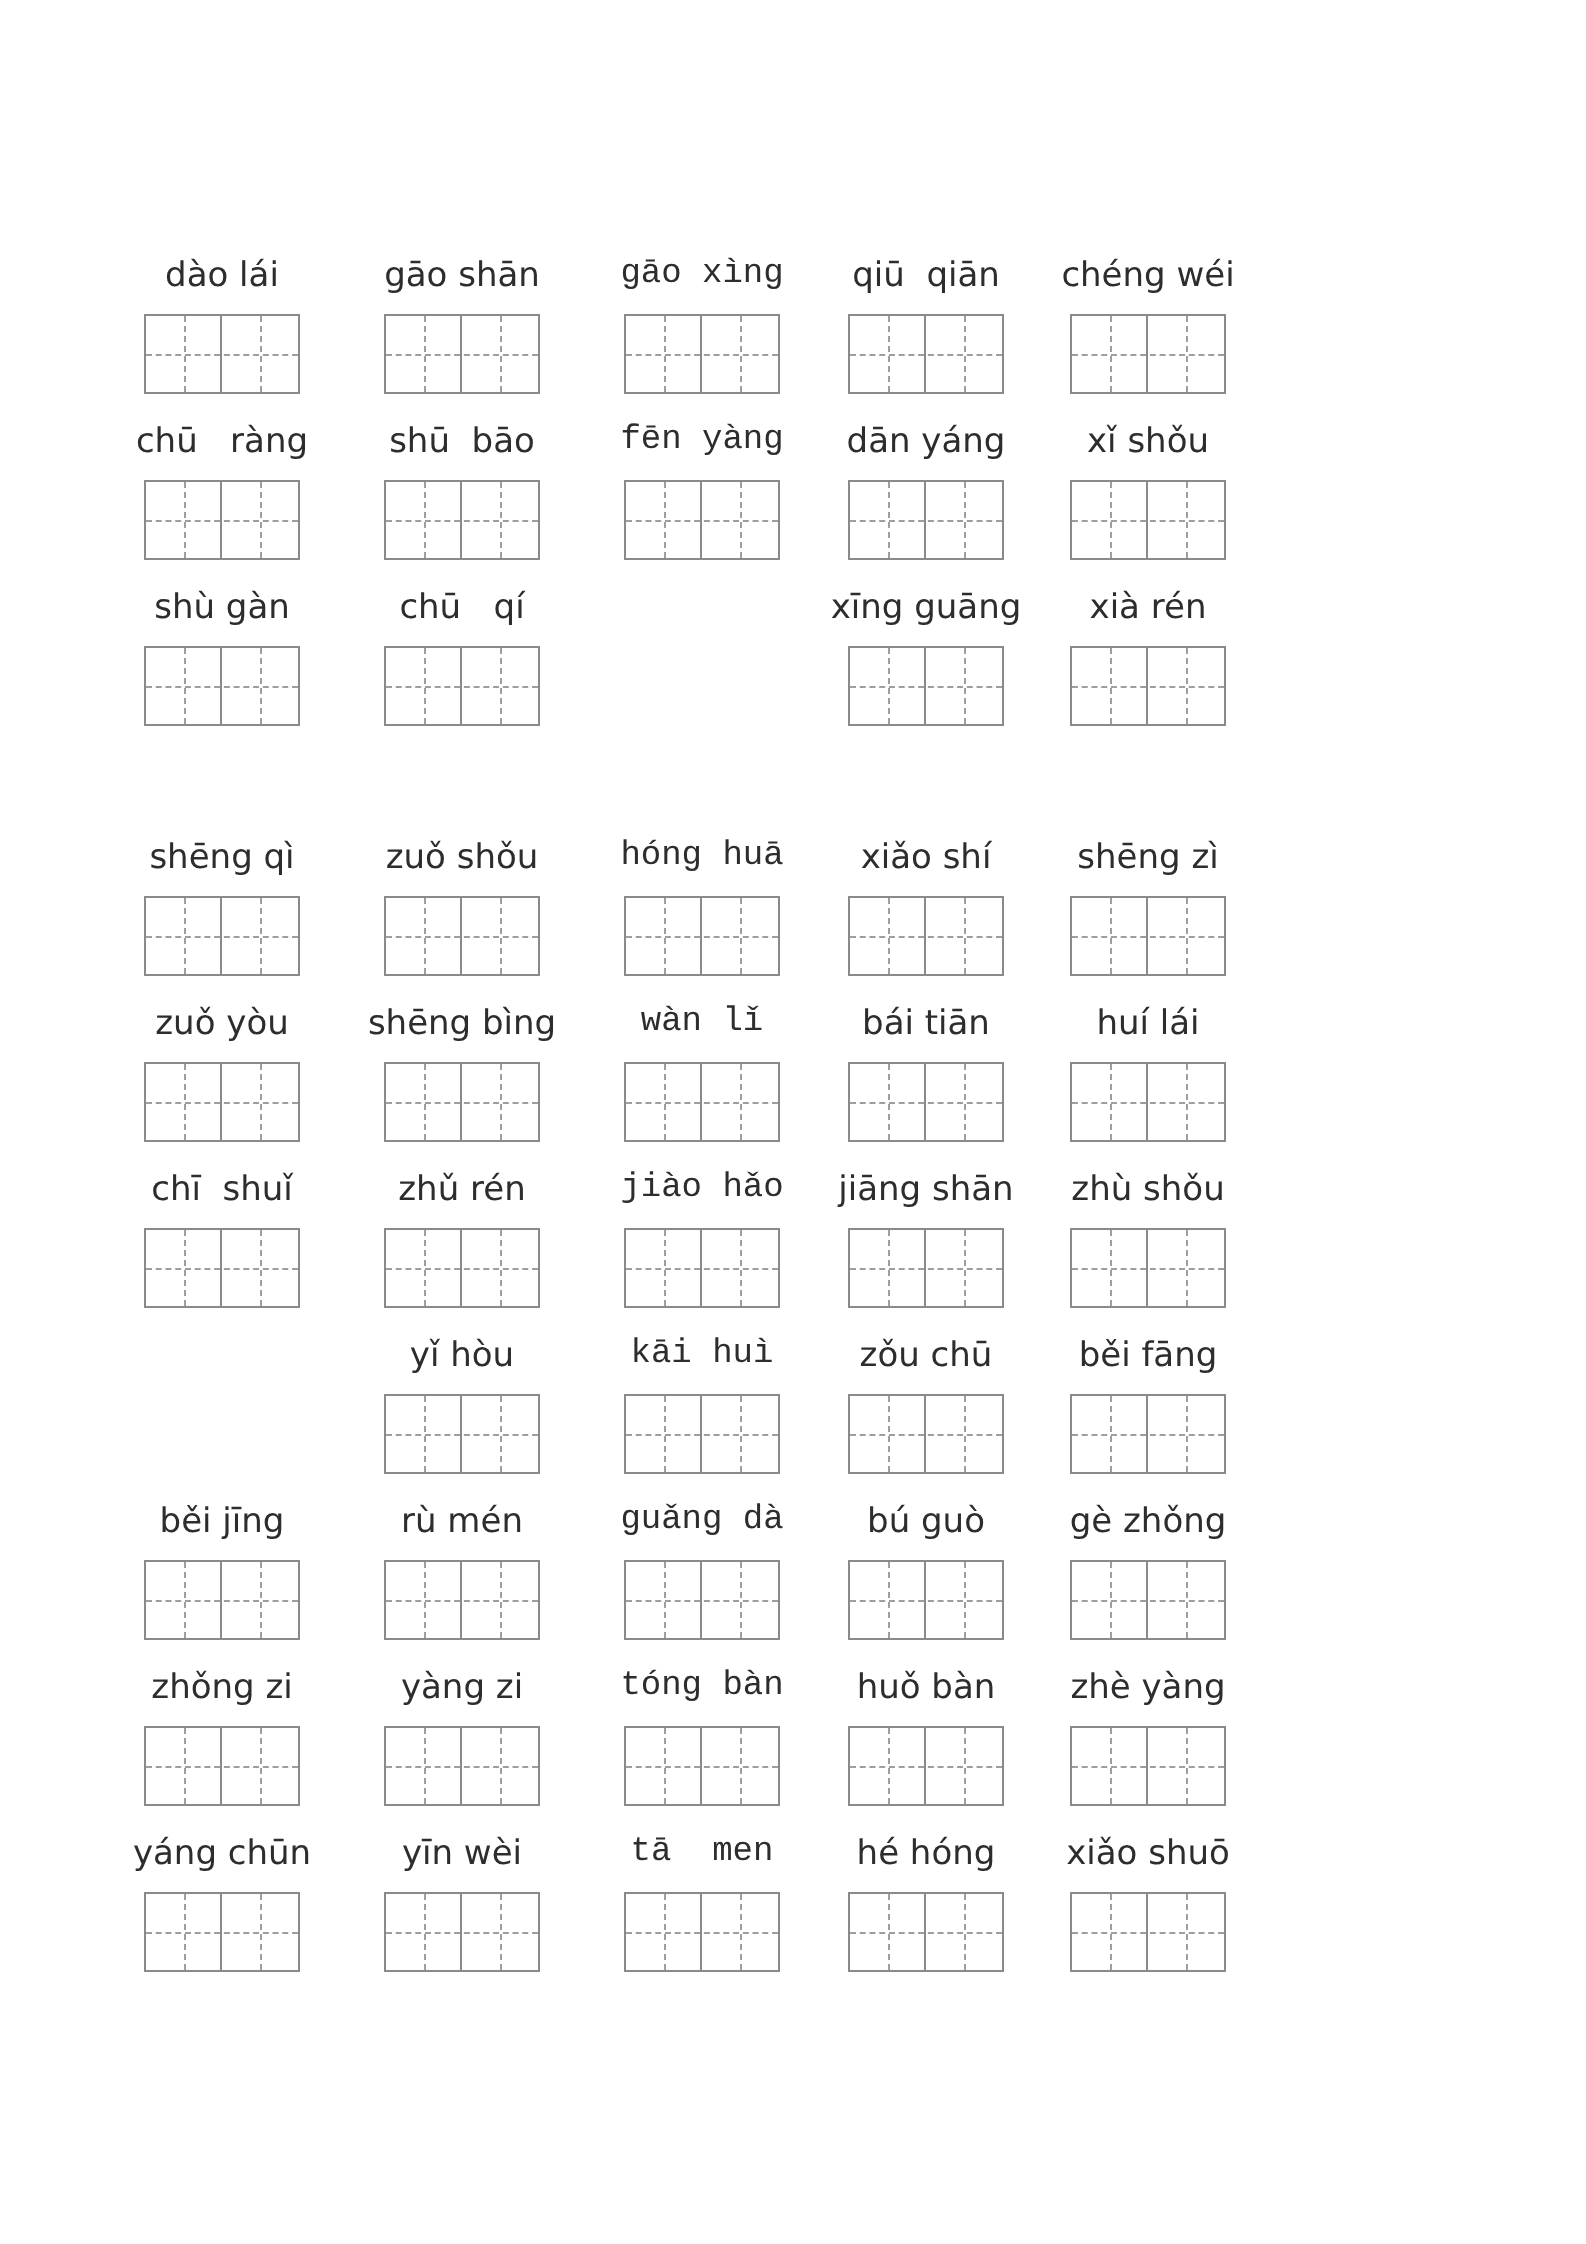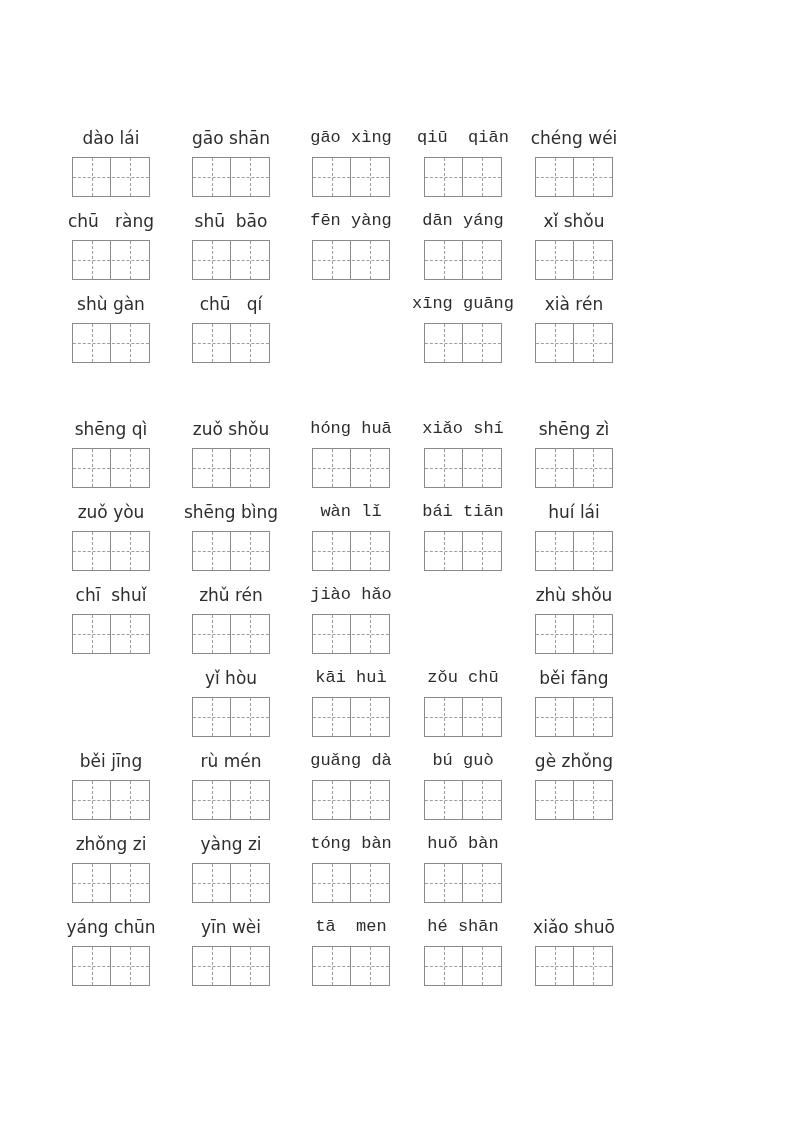--- a/index.html
+++ b/index.html
@@ -29,21 +29,21 @@
     height:83px;
   }
   .cell{
     position:absolute;
     top:0;
     width:78px;
   }
   .cell.c0{left:0px;}
   .cell.c1{left:120px;}
   .cell.c2{left:240px;font-family:Liberation Mono, monospace;}
-  .cell.c3{left:352px;font-family:Liberation Mono, monospace;}
+  .cell.c3{left:352px;}
   .cell.c4{left:463px;}
   .label{
     height:24px;
     line-height:24px;
     font-size:17px;
     white-space:pre;
     text-align:center;
     display:flex;
     justify-content:center;
     align-items:center;
@@ -286,20 +286,27 @@
             <span class="vd vd2"></span>
           </div>
         </div>
         <div class="cell c2">
           <div class="label">jiào hǎo</div>
           <div class="box">
             <span class="vd vd1"></span>
             <span class="vd vd2"></span>
           </div>
         </div>
+        <div class="cell c3">
+          <div class="label">jiāng shān</div>
+          <div class="box">
+            <span class="vd vd1"></span>
+            <span class="vd vd2"></span>
+          </div>
+        </div>
         <div class="cell c4">
           <div class="label">zhù shǒu</div>
           <div class="box">
             <span class="vd vd1"></span>
             <span class="vd vd2"></span>
           </div>
         </div>
       </div>
       <div class="row">
         <div class="cell c1">
@@ -390,20 +397,27 @@
             <span class="vd vd2"></span>
           </div>
         </div>
         <div class="cell c3">
           <div class="label">huǒ bàn</div>
           <div class="box">
             <span class="vd vd1"></span>
             <span class="vd vd2"></span>
           </div>
         </div>
+        <div class="cell c4">
+          <div class="label">zhè yàng</div>
+          <div class="box">
+            <span class="vd vd1"></span>
+            <span class="vd vd2"></span>
+          </div>
+        </div>
       </div>
       <div class="row">
         <div class="cell c0">
           <div class="label">yáng chūn</div>
           <div class="box">
             <span class="vd vd1"></span>
             <span class="vd vd2"></span>
           </div>
         </div>
         <div class="cell c1">
@@ -414,21 +428,21 @@
           </div>
         </div>
         <div class="cell c2">
           <div class="label">tā  men</div>
           <div class="box">
             <span class="vd vd1"></span>
             <span class="vd vd2"></span>
           </div>
         </div>
         <div class="cell c3">
-          <div class="label">hé shān</div>
+          <div class="label">hé hóng</div>
           <div class="box">
             <span class="vd vd1"></span>
             <span class="vd vd2"></span>
           </div>
         </div>
         <div class="cell c4">
           <div class="label">xiǎo shuō</div>
           <div class="box">
             <span class="vd vd1"></span>
             <span class="vd vd2"></span>

